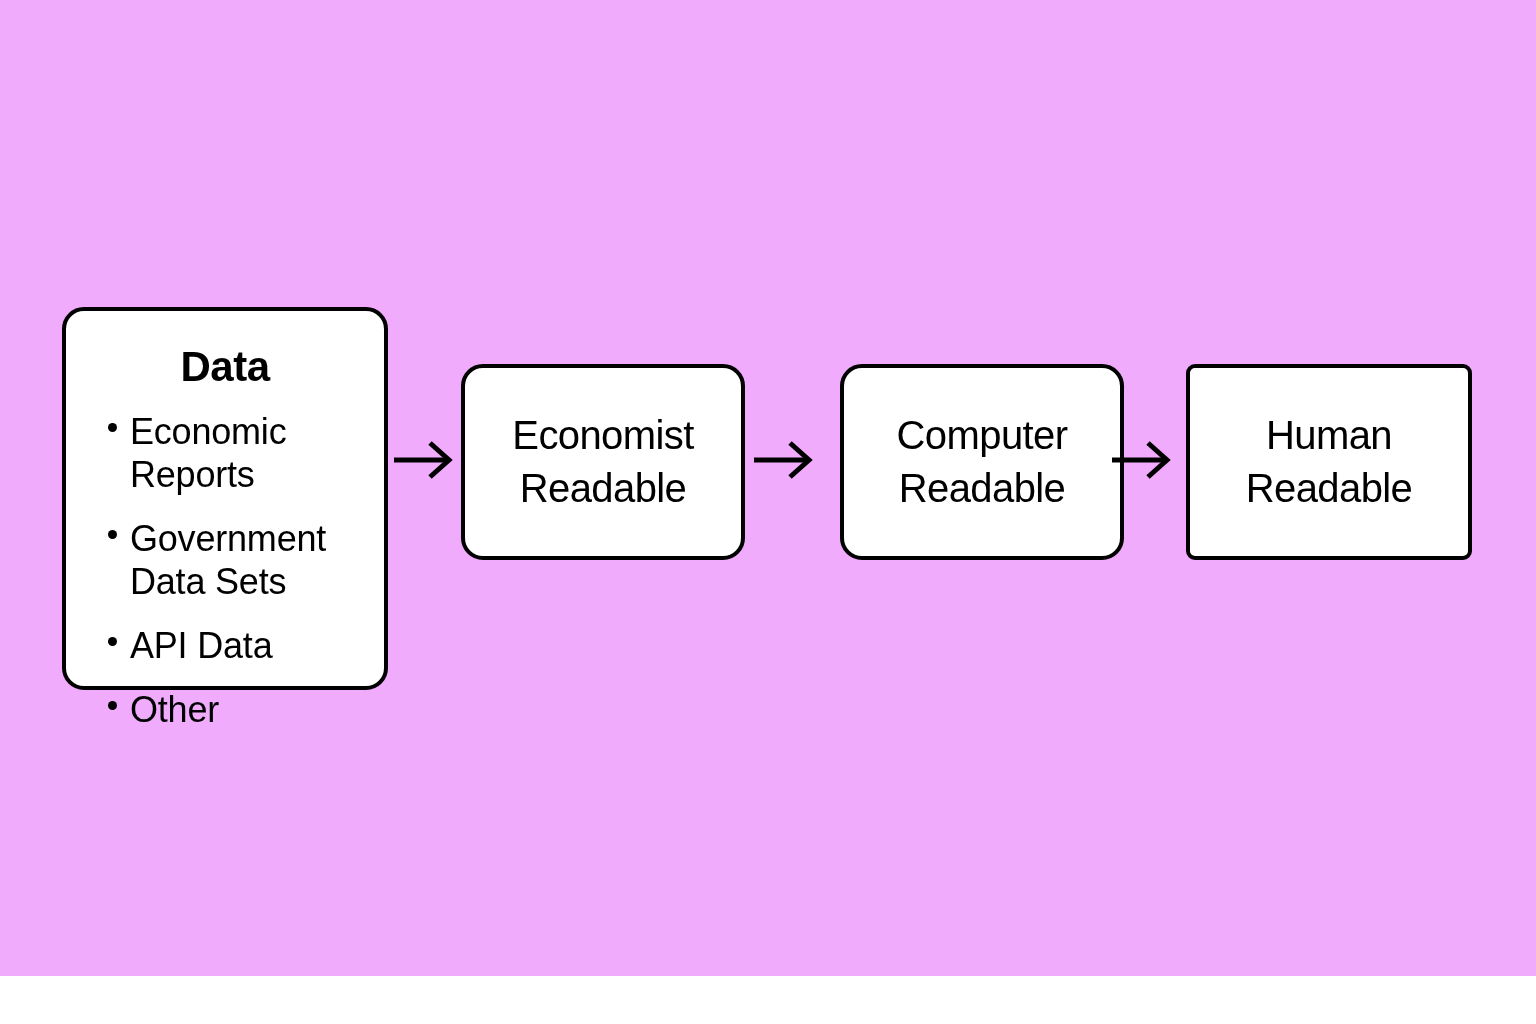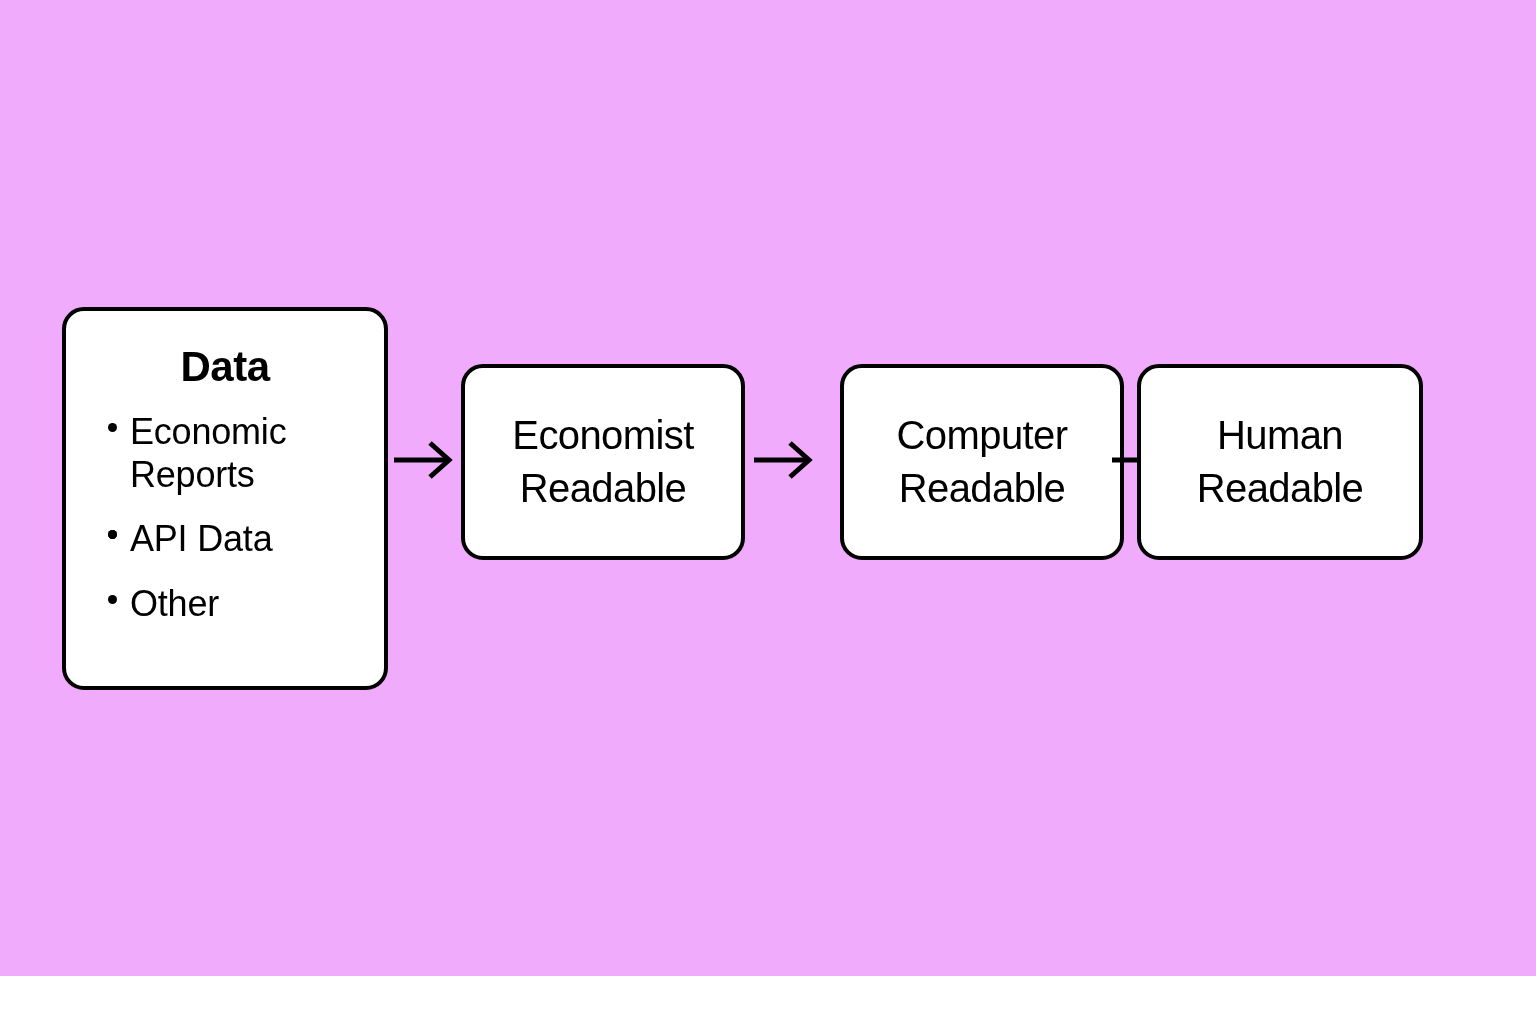--- a/index.html
+++ b/index.html
@@ -81,21 +81,21 @@
   }
   .stage .stage-label {
     font-size: 40px;
     line-height: 1.33;
     letter-spacing: -0.6px;
     white-space: pre-line;
     padding: 0 10px;
   }
   #node-economist { left: 461px;  width: 284px; }
   #node-computer  { left: 807px;  width: 284px; margin-left: 33px; }
-  #node-human     { left: 1137px; width: 286px; }
+  #node-human     { left: 1186px; width: 286px; border-radius: 9px; }
 
   
   .arrow {
     position: absolute;
     top: 432px;
     height: 56px;
   }
   .arrow svg { display: block; }
   #arrow-1 { left: 392px; width: 62px; }
   #arrow-2 { left: 752px; width: 62px; }
@@ -108,20 +108,21 @@
 
   <div class="node" id="node-data">
     <div class="node-title">Data</div>
     <ul class="bullet-list">
       <li class="bullet-item">
         <span class="dot"></span>
         <span>Economic Reports</span>
       </li>
       <li class="bullet-item">
         <span class="dot"></span>
+        <span>Government Data Sets</span>
       </li>
       <li class="bullet-item">
         <span class="dot"></span>
         <span>API Data</span>
       </li>
       <li class="bullet-item">
         <span class="dot"></span>
         <span>Other</span>
       </li>
     </ul>

